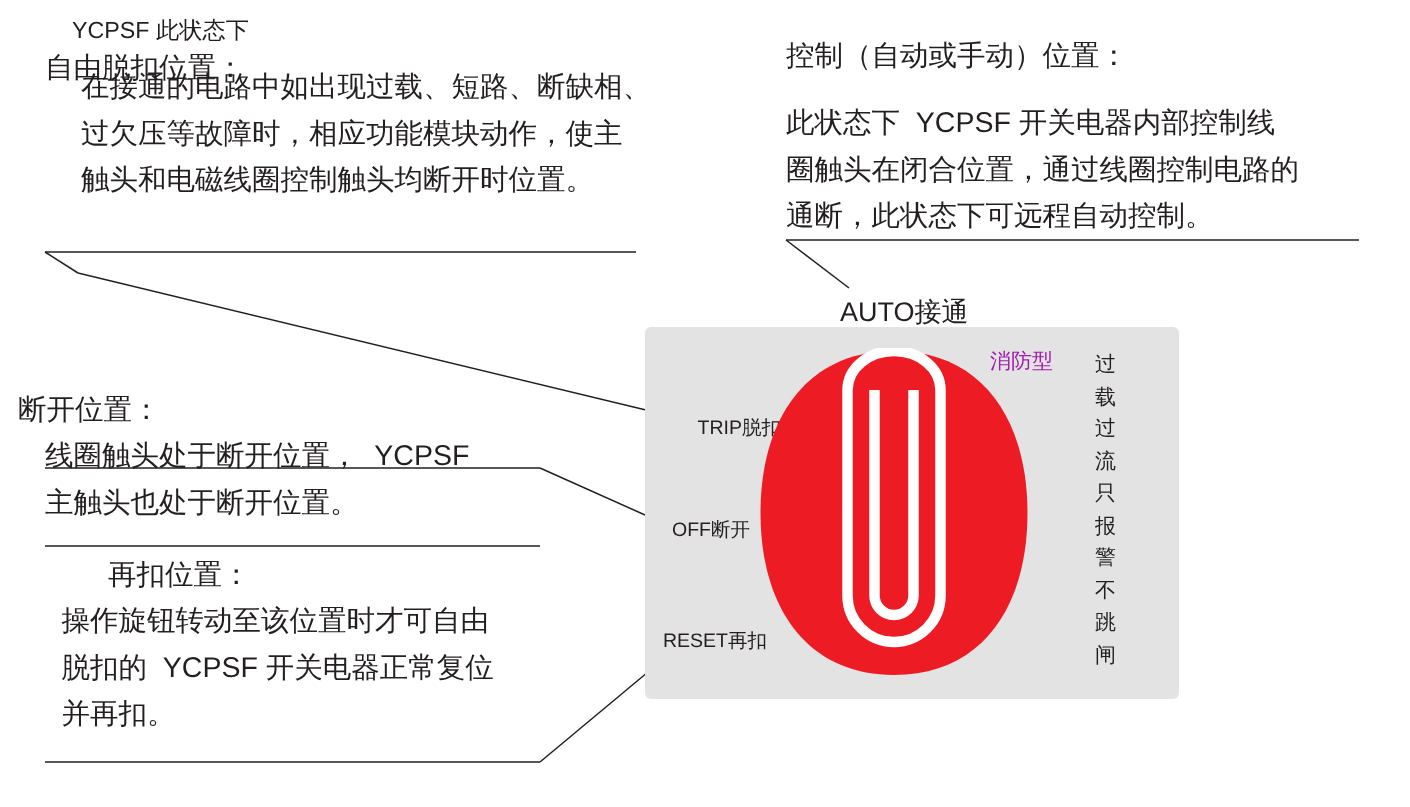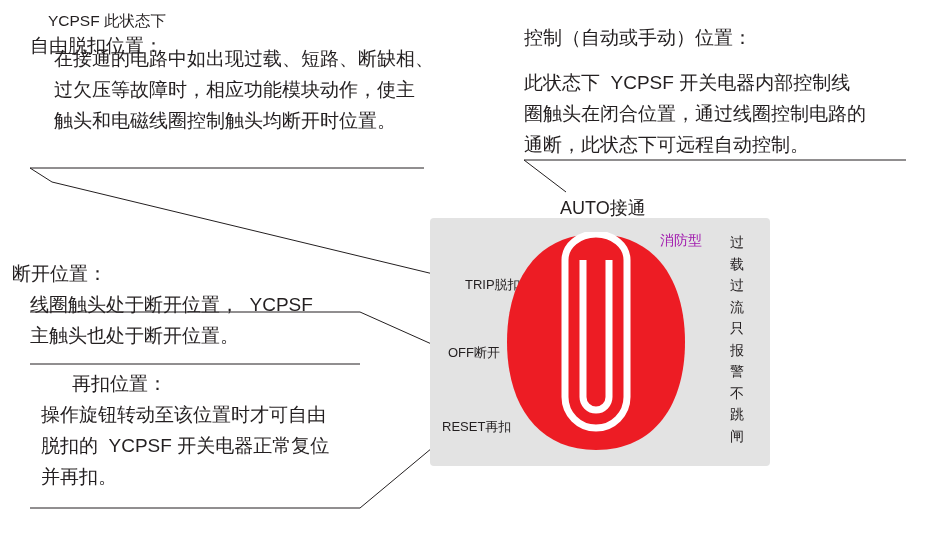--- a/index.html
+++ b/index.html
@@ -41,20 +41,21 @@
   }
   
   #panel {
     position: absolute;
     left: 430px;
     top: 218px;
     width: 340px;
     height: 248px;
     background: #e3e3e3;
     border-radius: 4px;
+    padding-left: 16px;
   }
   #knob {
     position: absolute;
     left: 505px;
     top: 232px;
     width: 182px;
     height: 220px;
   }
   #knob .blob {
     position: absolute;

